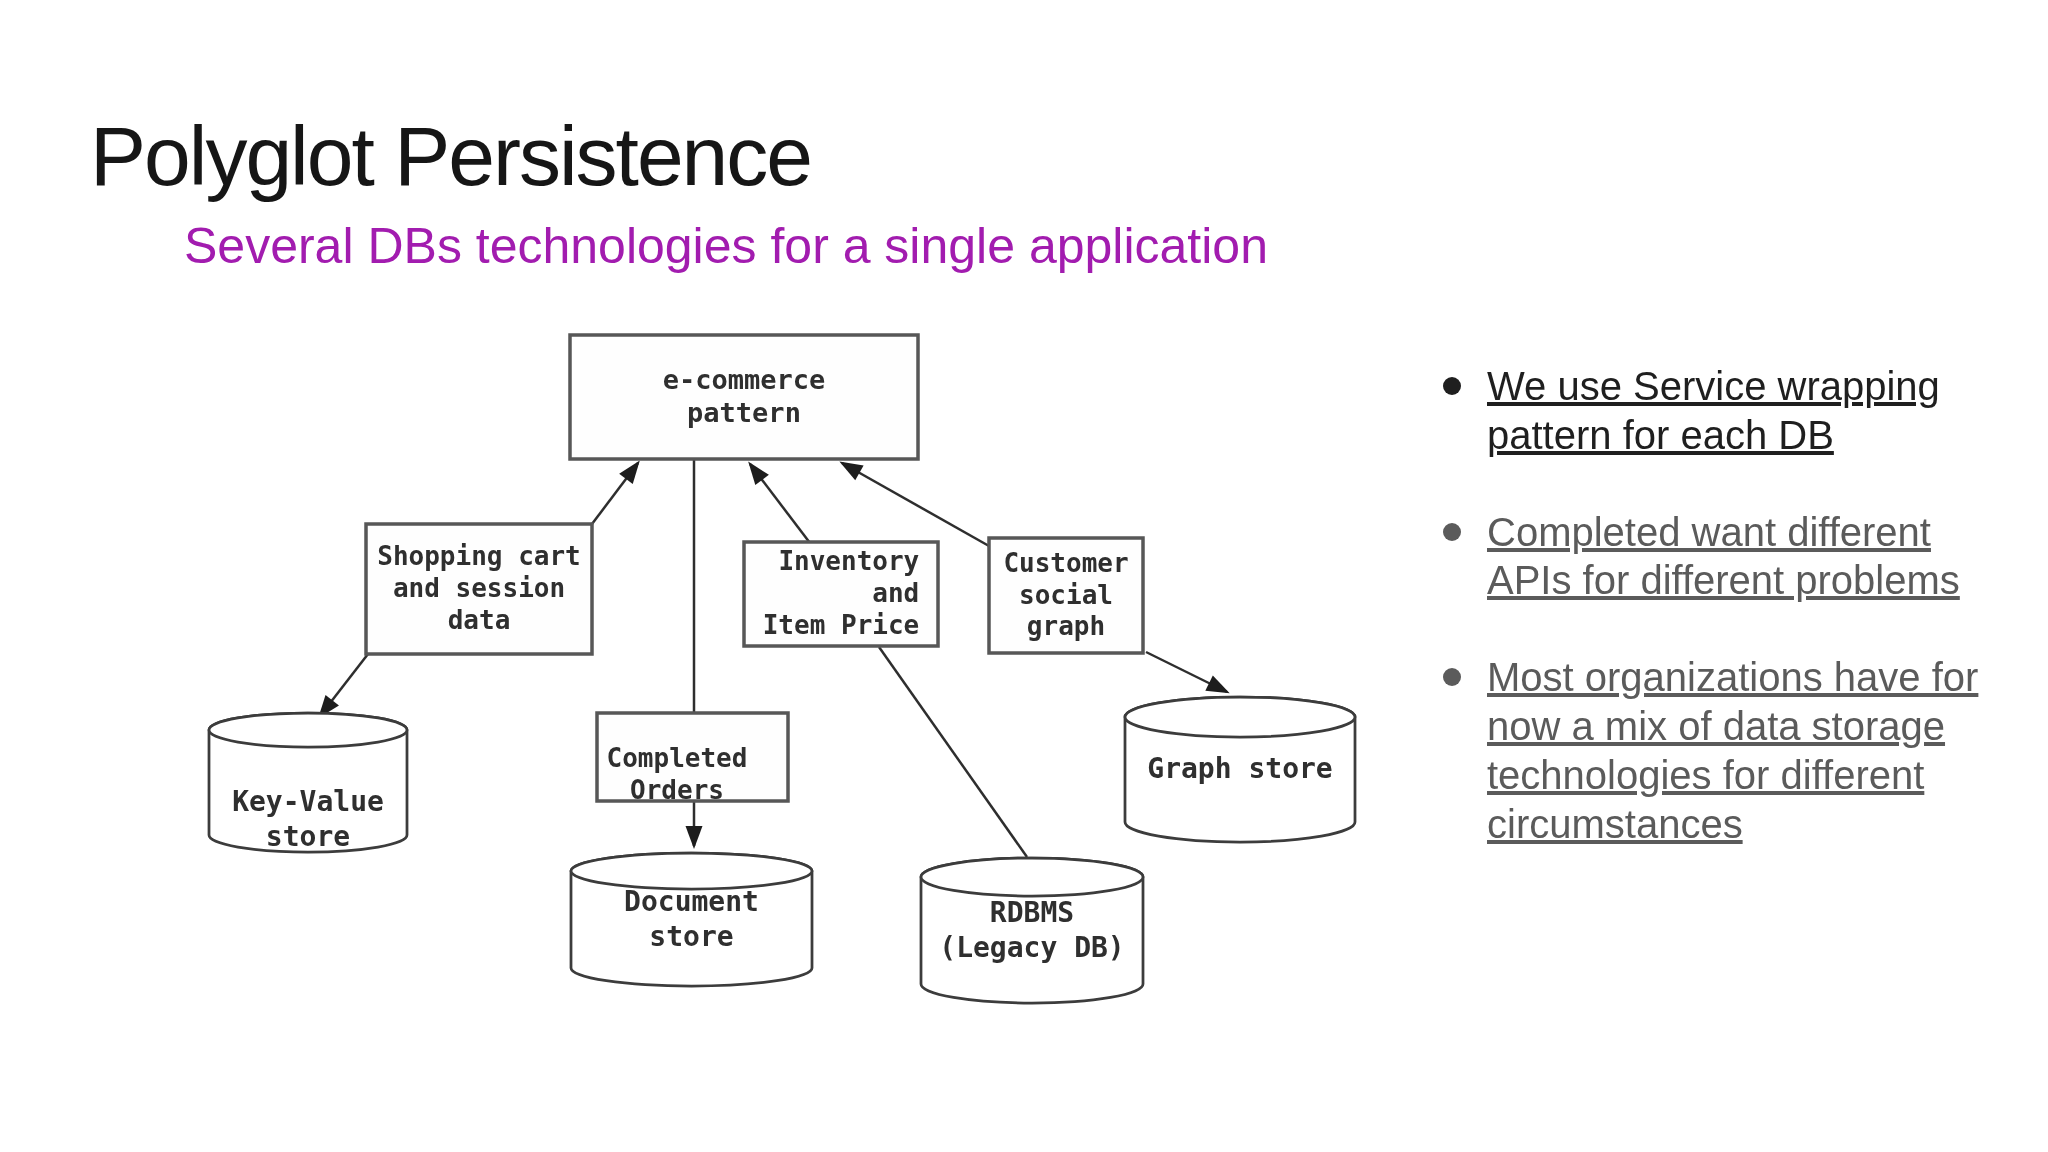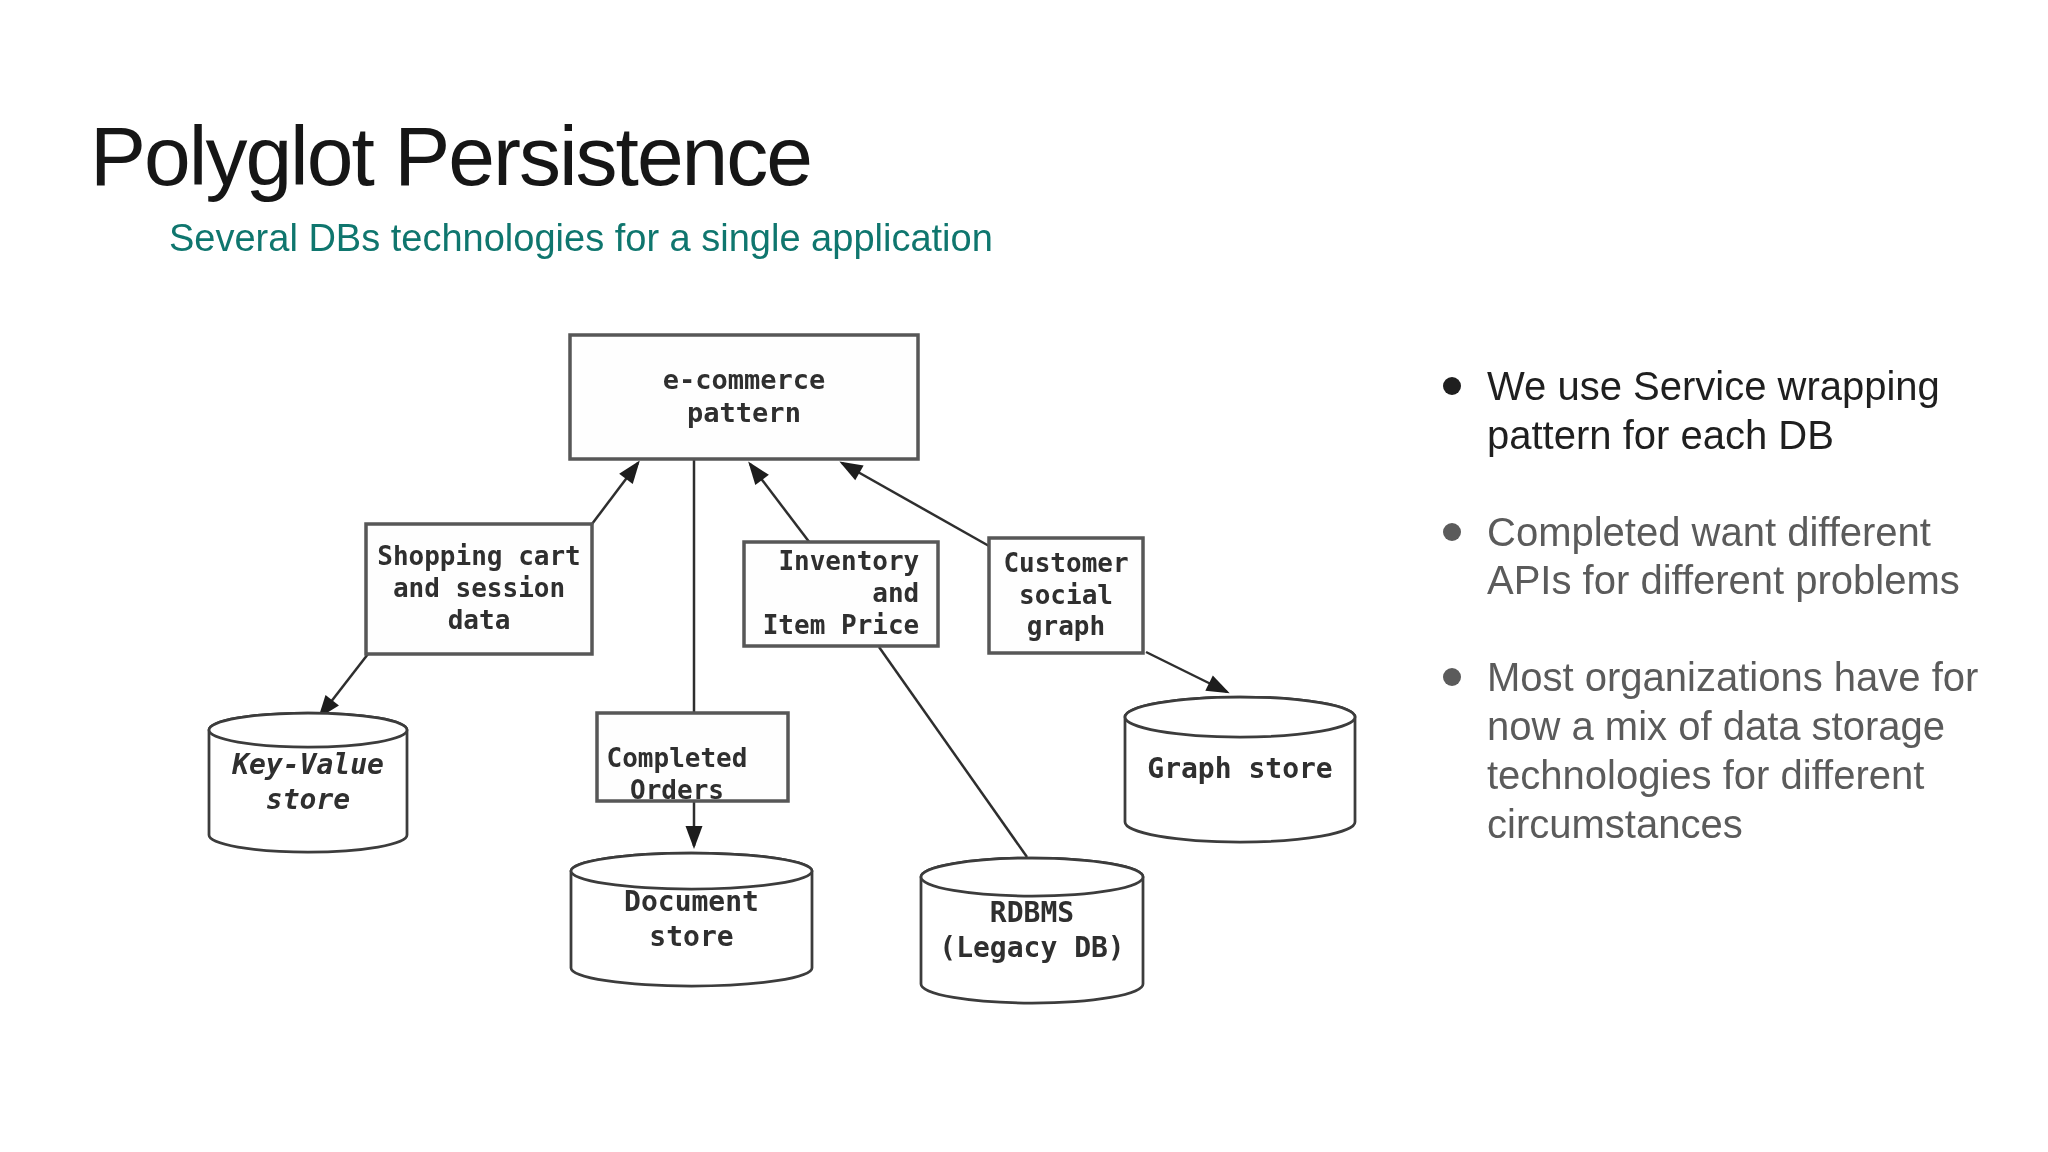--- a/index.html
+++ b/index.html
@@ -17,23 +17,23 @@
     left: 90px; top: 112px;
     font-size: 84px;
     font-weight: 400;
     letter-spacing: -2px;
     color: #161616;
     line-height: 1.05;
     margin: 0;
   }
   .subtitle {
     position: absolute;
-    left: 169px; top: 216px;
-    font-size: 38px;
-    color: #0f766e;
+    left: 184px; top: 216px;
+    font-size: 50px;
+    color: #a21caf;
     line-height: 1.2;
   }
 
   .diagram-layer {
     position: absolute; inset: 0;
     width: 2048px; height: 1152px;
   }
   svg.diagram { position: absolute; left: 0; top: 0; }
 
   .node-label {
@@ -68,20 +68,21 @@
   .bullet-dot {
     width: 18px; height: 18px;
     border-radius: 50%;
     margin-top: 15px;
     flex-shrink: 0;
   }
   .bullet-text {
     font-size: 40px;
     line-height: 1.22;
     white-space: pre-line;
+    text-decoration: underline;
   }
   .bullet--dark .bullet-dot  { background: #1f1f1f; }
   .bullet--dark .bullet-text { color: #1f1f1f; }
   .bullet--gray .bullet-dot  { background: #5b5b5b; }
   .bullet--gray .bullet-text { color: #5b5b5b; }
 
   .shape-box { fill: #fefefe; stroke: #575757; stroke-width: 3.5; }
   .shape-cyl { fill: #ffffff; stroke: #3c3c3c; stroke-width: 2.75; }
   .edge      { stroke: #2e2e2e; stroke-width: 2.5; fill: none; }
 </style>
@@ -140,21 +141,21 @@
 and session
 data</div>
     <div class="node-label fs-box" style="left:744px; top:542px; width:194px; height:104px;text-align:right;">Inventory
 and
 Item Price</div>
     <div class="node-label fs-box" style="left:989px; top:538px; width:154px; height:115px;">Customer
 social
 graph</div>
     <div class="node-label fs-box" style="left:597px; top:731px; width:160px; height:88px;">Completed
 Orders</div>
-    <div class="node-label fs-cyl" style="left:209px; top:730px; width:198px; height:105px;font-style:italic;">Key-Value
+    <div class="node-label fs-cyl" style="left:209px; top:767px; width:198px; height:105px;">Key-Value
 store</div>
     <div class="node-label fs-cyl" style="left:571px; top:871px; width:241px; height:97px;">Document
 store</div>
     <div class="node-label fs-cyl" style="left:921px; top:877px; width:222px; height:107px;">RDBMS
 (Legacy DB)</div>
     <div class="node-label fs-cyl" style="left:1125px; top:717px; width:230px; height:105px;">Graph store</div>
   </div>
 
   <ul class="bullets">
     <li class="bullet--dark">

